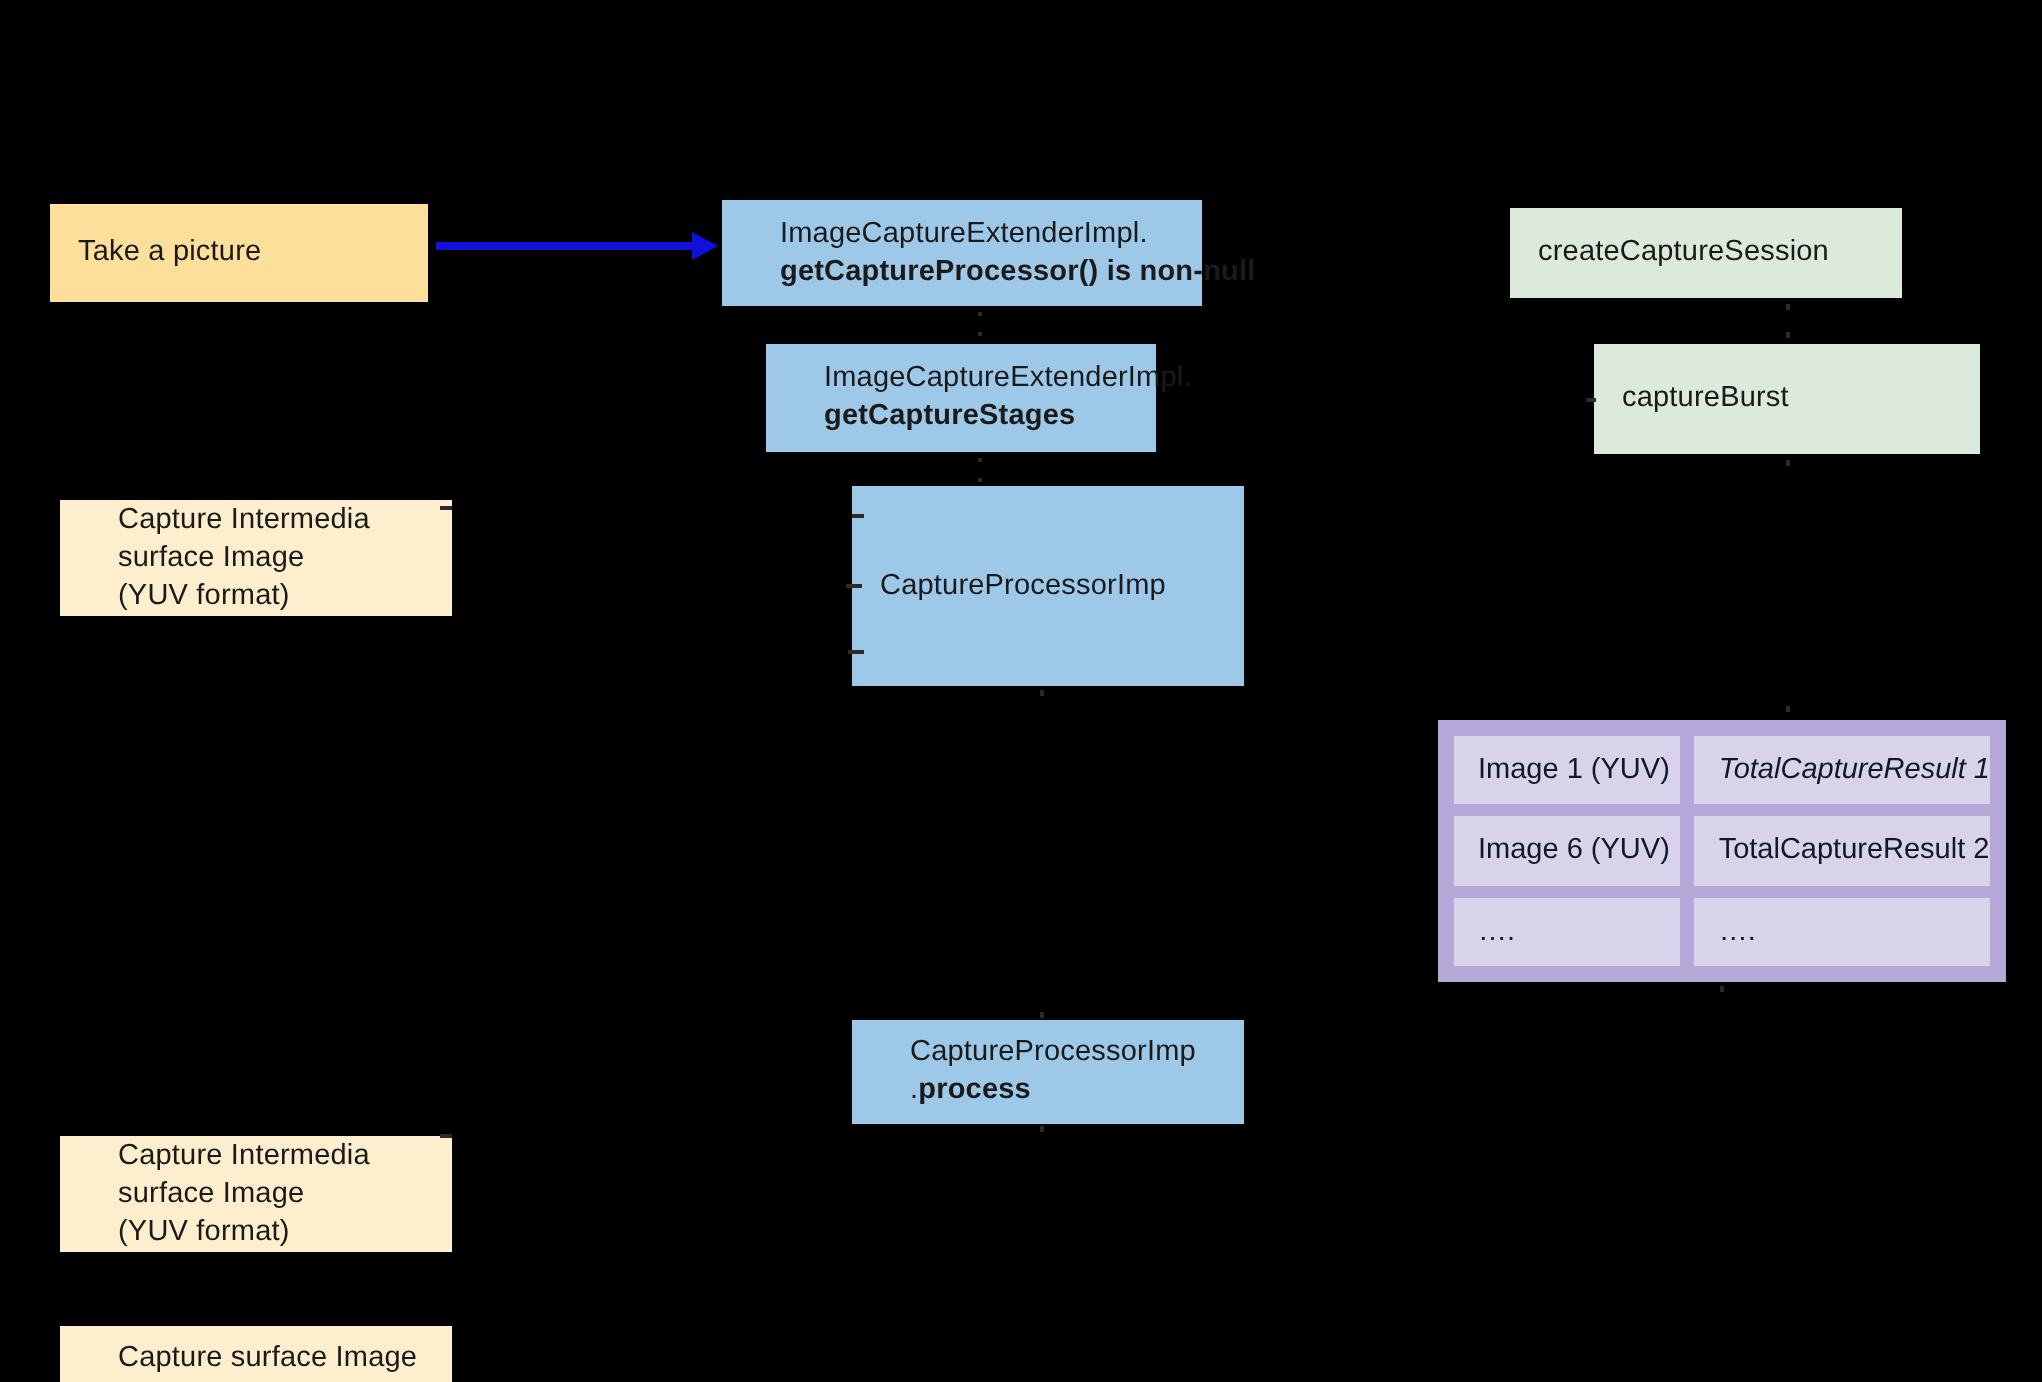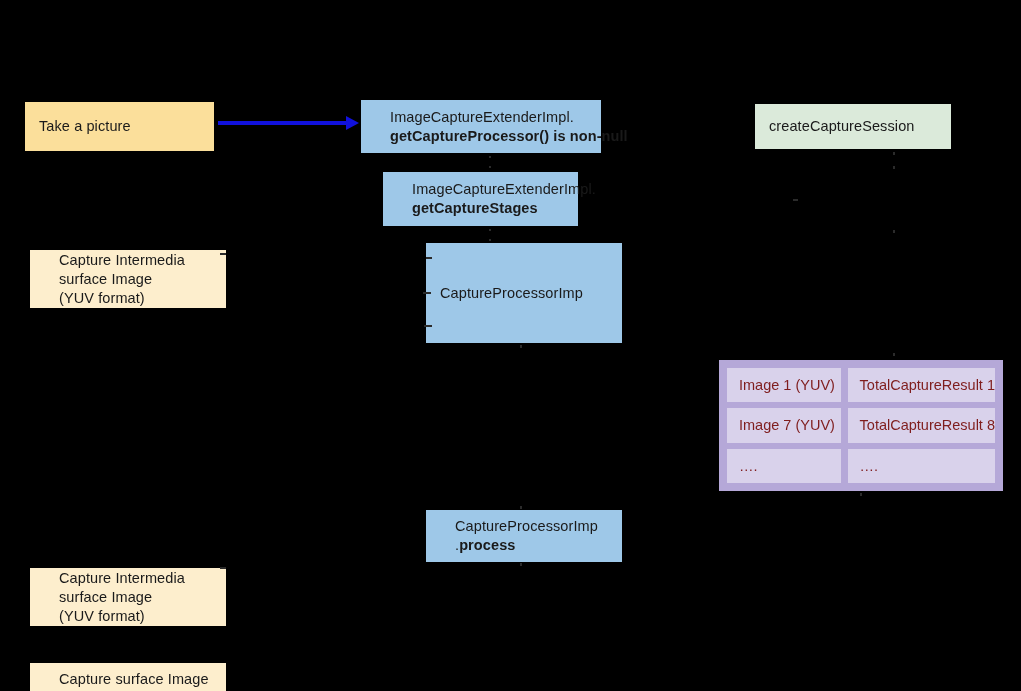--- a/index.html
+++ b/index.html
@@ -62,21 +62,21 @@
     gap: 6px;
     flex: 1 1 0;
   }
   .table-cell {
     box-sizing: border-box;
     height: 36px;
     display: flex;
     align-items: center;
     padding-left: 12px;
     font-size: 14.5px;
-    color: #7f1d1d;
+    color: #0f172a;
     white-space: pre;
   }
 
   
   .arrow-line {
     position: absolute;
     background: #1111dd;
   }
   .arrow-head {
     position: absolute;
@@ -104,20 +104,23 @@
       <span class="ln">ImageCaptureExtenderImpl.</span>
       <span class="ln b">getCaptureProcessor() is non-null</span>
     </div>
     <div class="node c-green pad-l14" style="left: 755px; top: 59px; width: 196px; height: 45px; background: rgb(219, 234, 218);">
       <span class="ln">createCaptureSession</span>
     </div>
     <div class="node c-blue pad-l12" style="left: 383px; top: 127px; width: 195px; height: 54px; background: rgb(158, 200, 232);">
       <span class="ln">ImageCaptureExtenderImpl.</span>
       <span class="ln b">getCaptureStages</span>
     </div>
+    <div class="node c-green pad-l14" style="left: 797px; top: 127px; width: 193px; height: 55px; background: rgb(219, 234, 218);">
+      <span class="ln">captureBurst</span>
+    </div>
     <div class="node c-cream pad-l12" style="left: 30px; top: 205px; width: 196px; height: 58px; background: rgb(253, 238, 205);">
       <span class="ln">Capture Intermedia</span>
       <span class="ln">surface Image</span>
       <span class="ln">(YUV format)</span>
     </div>
     <div class="node c-blue pad-l14" style="left: 426px; top: 198px; width: 196px; height: 100px; background: rgb(158, 200, 232);">
       <span class="ln">CaptureProcessorImp</span>
     </div>
     <div class="node c-blue pad-l12" style="left: 426px; top: 465px; width: 196px; height: 52px; background: rgb(158, 200, 232);">
       <span class="ln">CaptureProcessorImp</span>
@@ -128,26 +131,26 @@
       <span class="ln">surface Image</span>
       <span class="ln">(YUV format)</span>
     </div>
     <div class="node c-cream pad-l12" style="left: 30px; top: 618px; width: 196px; height: 52px; background: rgb(253, 238, 205);">
       <span class="ln">Capture surface Image</span>
       <span class="ln">(Jpeg format)</span>
     </div>
     <div class="table-wrap c-purple-wrap" style="left: 719px; top: 315px; width: 284px; height: 131px; background: rgb(181, 168, 216);">
       <div class="table-col">
         <div class="table-cell c-purple-cell" style="background: rgb(217, 210, 235);">Image 1 (YUV)</div>
-        <div class="table-cell c-purple-cell" style="background: rgb(217, 210, 235);">Image 7 (YUV)</div>
+        <div class="table-cell c-purple-cell" style="background: rgb(217, 210, 235);">Image 6 (YUV)</div>
         <div class="table-cell c-purple-cell" style="background: rgb(217, 210, 235);">….</div>
       </div>
       <div class="table-col">
-        <div class="table-cell c-purple-cell" style="background: rgb(217, 210, 235);">TotalCaptureResult 1</div>
-        <div class="table-cell c-purple-cell" style="background: rgb(217, 210, 235);">TotalCaptureResult 8</div>
+        <div class="table-cell c-purple-cell" style="background: rgb(217, 210, 235); font-style: italic;">TotalCaptureResult 1</div>
+        <div class="table-cell c-purple-cell" style="background: rgb(217, 210, 235);">TotalCaptureResult 2</div>
         <div class="table-cell c-purple-cell" style="background: rgb(217, 210, 235);">….</div>
       </div>
     </div>
     <div class="arrow-line" style="left: 218px; top: 76px; width: 128px; height: 4px; background: rgb(17, 17, 221);"></div>
     <div class="arrow-head" style="left: 346px; top: 71px; border-left-color: rgb(17, 17, 221);"></div>
     <div class="stub" style="left: 489px; top: 111px; width: 2px; height: 2px;"></div>
     <div class="stub" style="left: 489px; top: 121px; width: 2px; height: 2px;"></div>
     <div class="stub" style="left: 489px; top: 184px; width: 2px; height: 2px;"></div>
     <div class="stub" style="left: 489px; top: 194px; width: 2px; height: 2px;"></div>
     <div class="stub" style="left: 426px; top: 212px; width: 6px; height: 2px;"></div>

